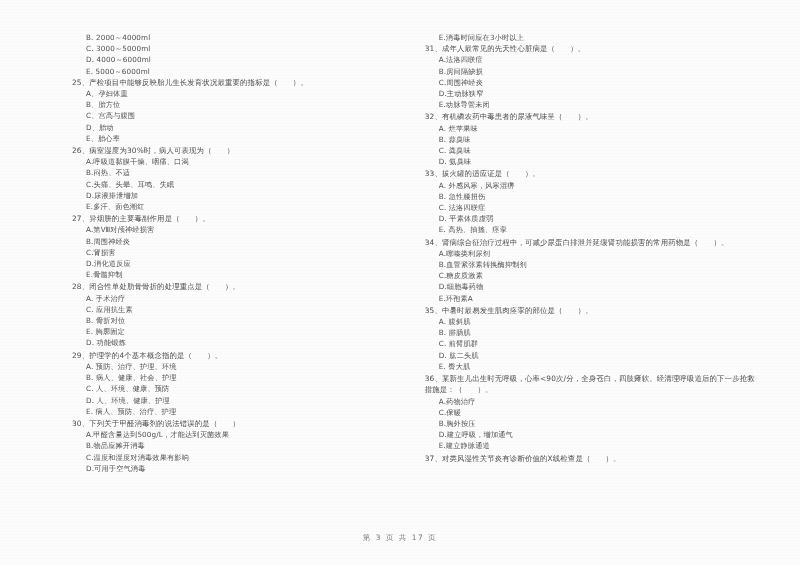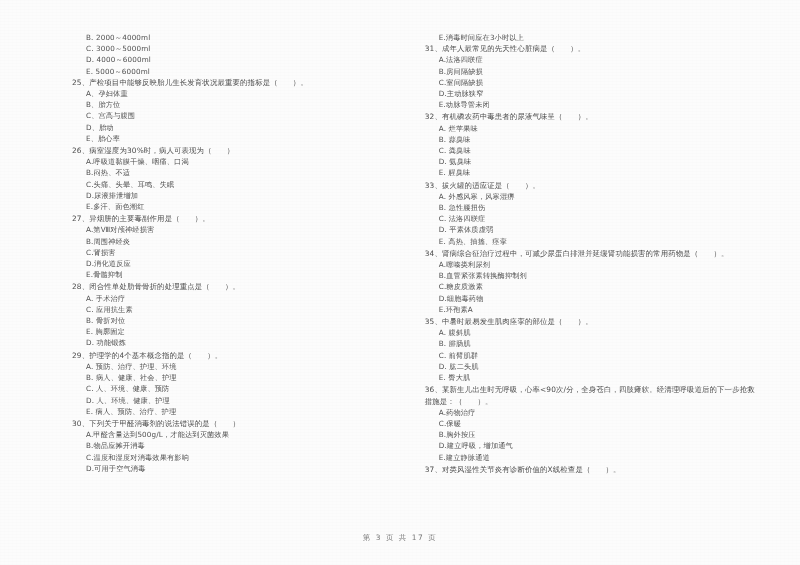--- a/index.html
+++ b/index.html
@@ -142,32 +142,31 @@
       </div>
     </div>
 
     <div class="col right">
       <div class="opt">E.消毒时间应在3小时以上</div>
 
       <div class="q">
         <div class="q-stem">31、成年人最常见的先天性心脏病是（　　）。</div>
         <div class="opt">A.法洛四联症</div>
         <div class="opt">B.房间隔缺损</div>
-        <div class="opt">C.室间隔缺损</div>
+        <div class="opt">C.周围神经炎</div>
         <div class="opt">D.主动脉狭窄</div>
         <div class="opt">E.动脉导管未闭</div>
       </div>
 
       <div class="q">
         <div class="q-stem">32、有机磷农药中毒患者的尿液气味呈（　　）。</div>
         <div class="opt">A. 烂苹果味</div>
         <div class="opt">B. 蒜臭味</div>
         <div class="opt">C. 粪臭味</div>
         <div class="opt">D. 氨臭味</div>
-        <div class="opt">E. 腥臭味</div>
       </div>
 
       <div class="q">
         <div class="q-stem">33、拔火罐的适应证是（　　）。</div>
         <div class="opt">A. 外感风寒，风寒湿痹</div>
         <div class="opt">B. 急性腰扭伤</div>
         <div class="opt">C. 法洛四联症</div>
         <div class="opt">D. 平素体质虚弱</div>
         <div class="opt">E. 高热、抽搐、痉挛</div>
       </div>

